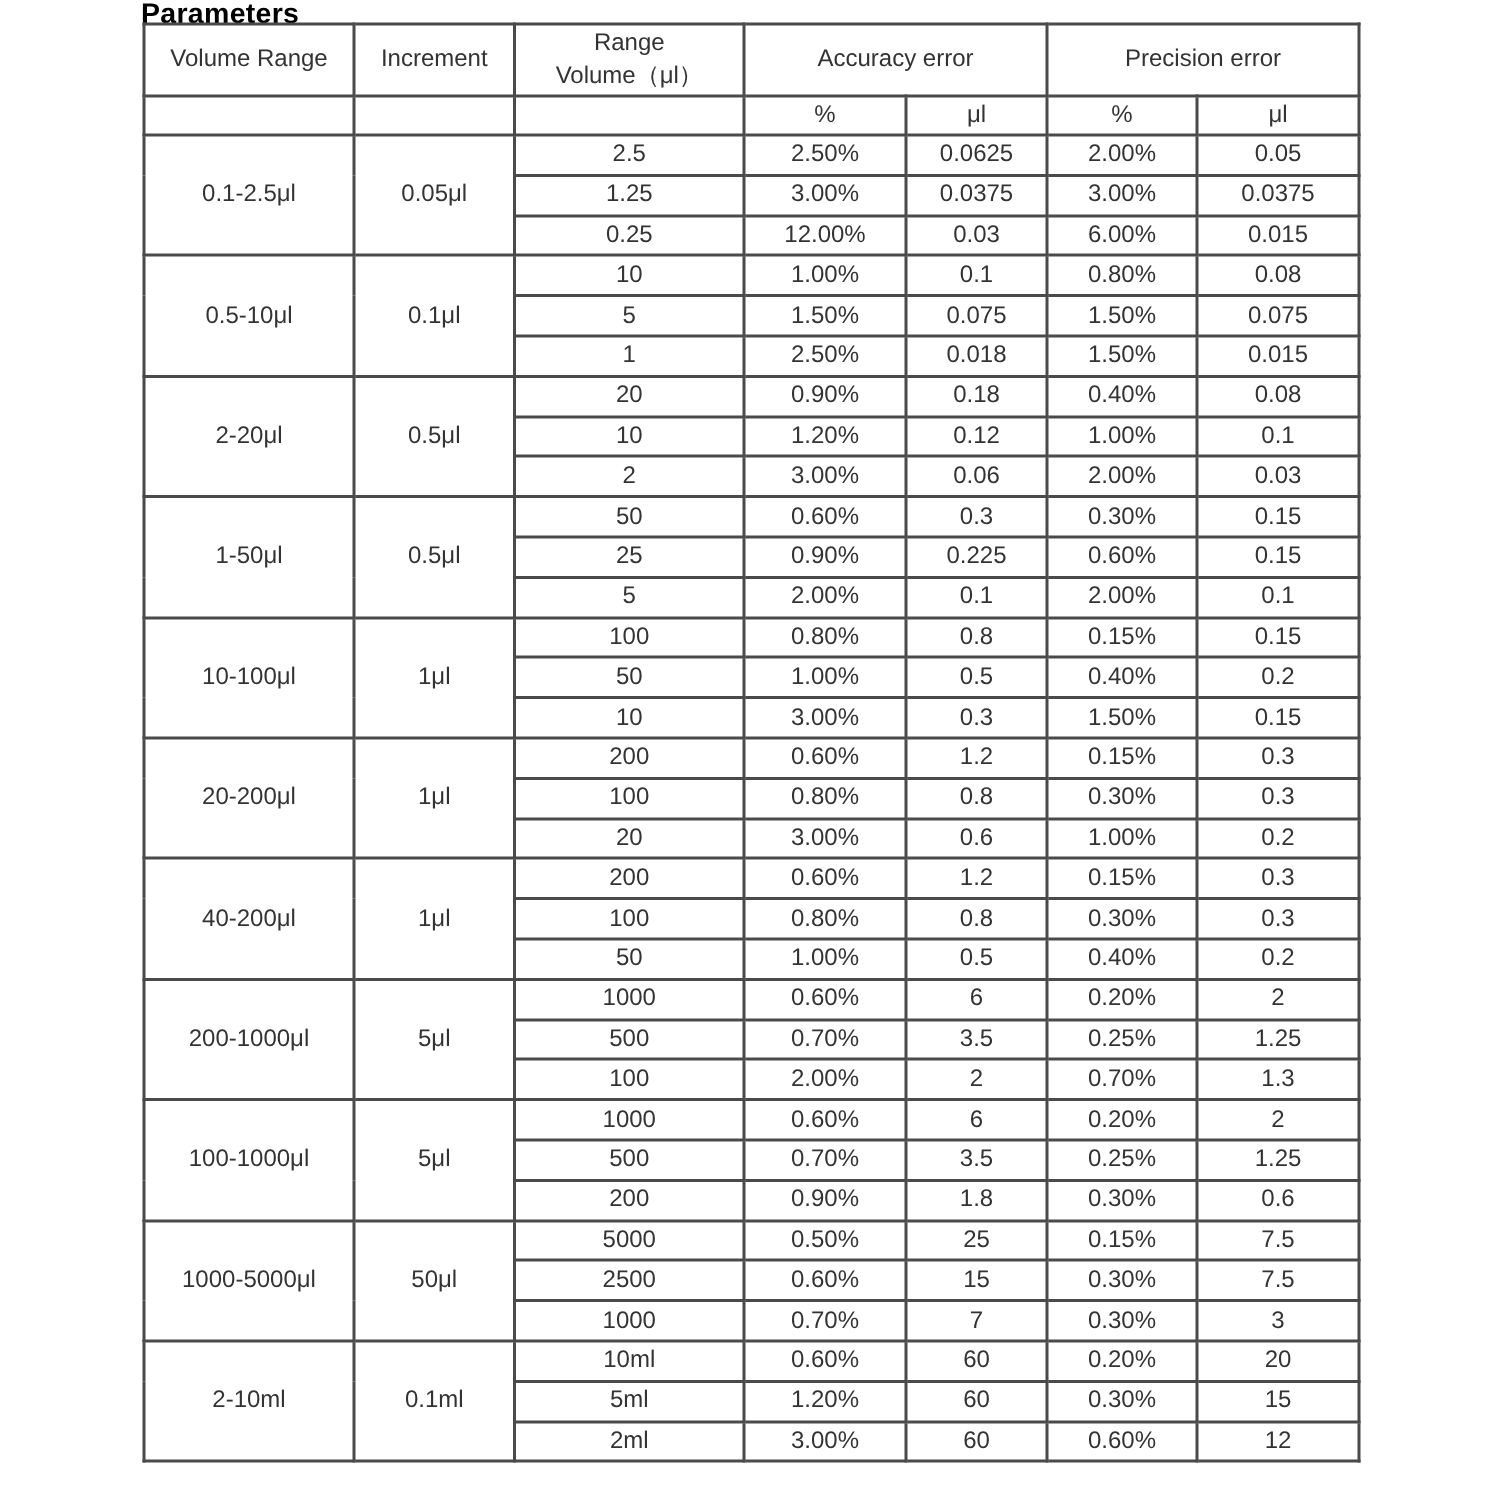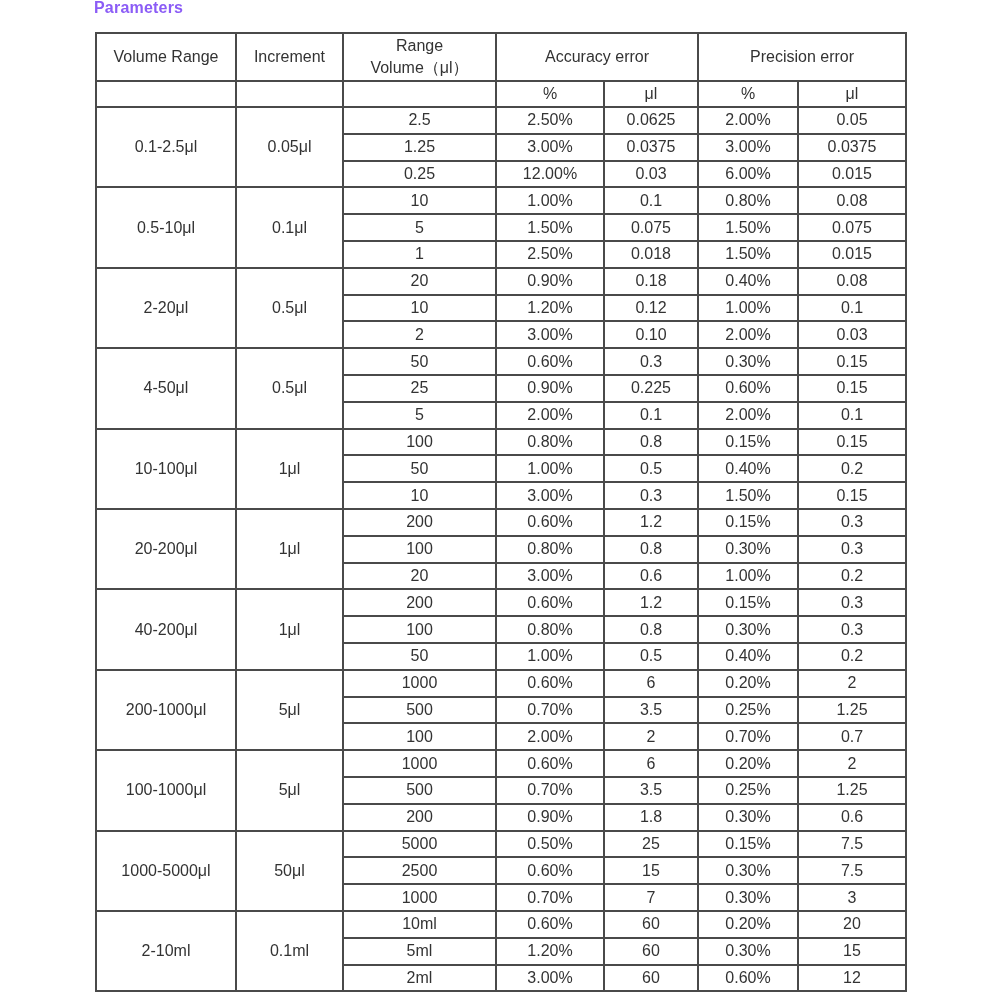--- a/index.html
+++ b/index.html
@@ -1,20 +1,20 @@
 <!DOCTYPE html>
 <html><head>
 <meta charset="utf-8">
 <style>
   html, body { margin: 0; padding: 0; background: #ffffff; }
   body { width: 1000px; height: 1000px; position: relative; overflow: hidden;
          font-family: "Liberation Sans", "DejaVu Sans", sans-serif; color: #333333; }
-  .title { position: absolute; left: 94px; top: -1px; font-size: 16px; font-weight: bold;
-           color: #8b5cf6; letter-spacing: 0.2px; }
-  table.params { position: absolute; left: 95px; top: 32px; border-collapse: collapse;
+  .title { position: absolute; left: 94px; top: -1px; font-size: 19px; font-weight: bold;
+           color: #000000; letter-spacing: 0.2px; }
+  table.params { position: absolute; left: 95px; top: 15px; border-collapse: collapse;
                  table-layout: fixed; width: 810px; padding-left: 12px; }
   table.params td, table.params th { border: 2px solid #4a4a4a; text-align: center;
                  font-size: 16px; font-weight: normal; padding: 0; color: #333333; }
   table.params thead tr.h1 th { height: 46px; line-height: 22px; }
   table.params thead tr.h2 th { height: 24px; }
   table.params tbody td { height: 24.8px; line-height: 20px; }
 </style>
 </head>
 <body>
 
@@ -110,26 +110,26 @@
       <tr>
         <td>10</td>
         <td>1.20%</td>
         <td>0.12</td>
         <td>1.00%</td>
         <td>0.1</td>
       </tr>
       <tr>
         <td>2</td>
         <td>3.00%</td>
-        <td>0.10</td>
+        <td>0.06</td>
         <td>2.00%</td>
         <td>0.03</td>
       </tr>
       <tr>
-        <td rowspan="3">4-50μl</td>
+        <td rowspan="3">1-50μl</td>
         <td rowspan="3">0.5μl</td>
         <td>50</td>
         <td>0.60%</td>
         <td>0.3</td>
         <td>0.30%</td>
         <td>0.15</td>
       </tr>
       <tr>
         <td>25</td>
         <td>0.90%</td>
@@ -227,21 +227,21 @@
         <td>0.70%</td>
         <td>3.5</td>
         <td>0.25%</td>
         <td>1.25</td>
       </tr>
       <tr>
         <td>100</td>
         <td>2.00%</td>
         <td>2</td>
         <td>0.70%</td>
-        <td>0.7</td>
+        <td>1.3</td>
       </tr>
       <tr>
         <td rowspan="3">100-1000μl</td>
         <td rowspan="3">5μl</td>
         <td>1000</td>
         <td>0.60%</td>
         <td>6</td>
         <td>0.20%</td>
         <td>2</td>
       </tr>

